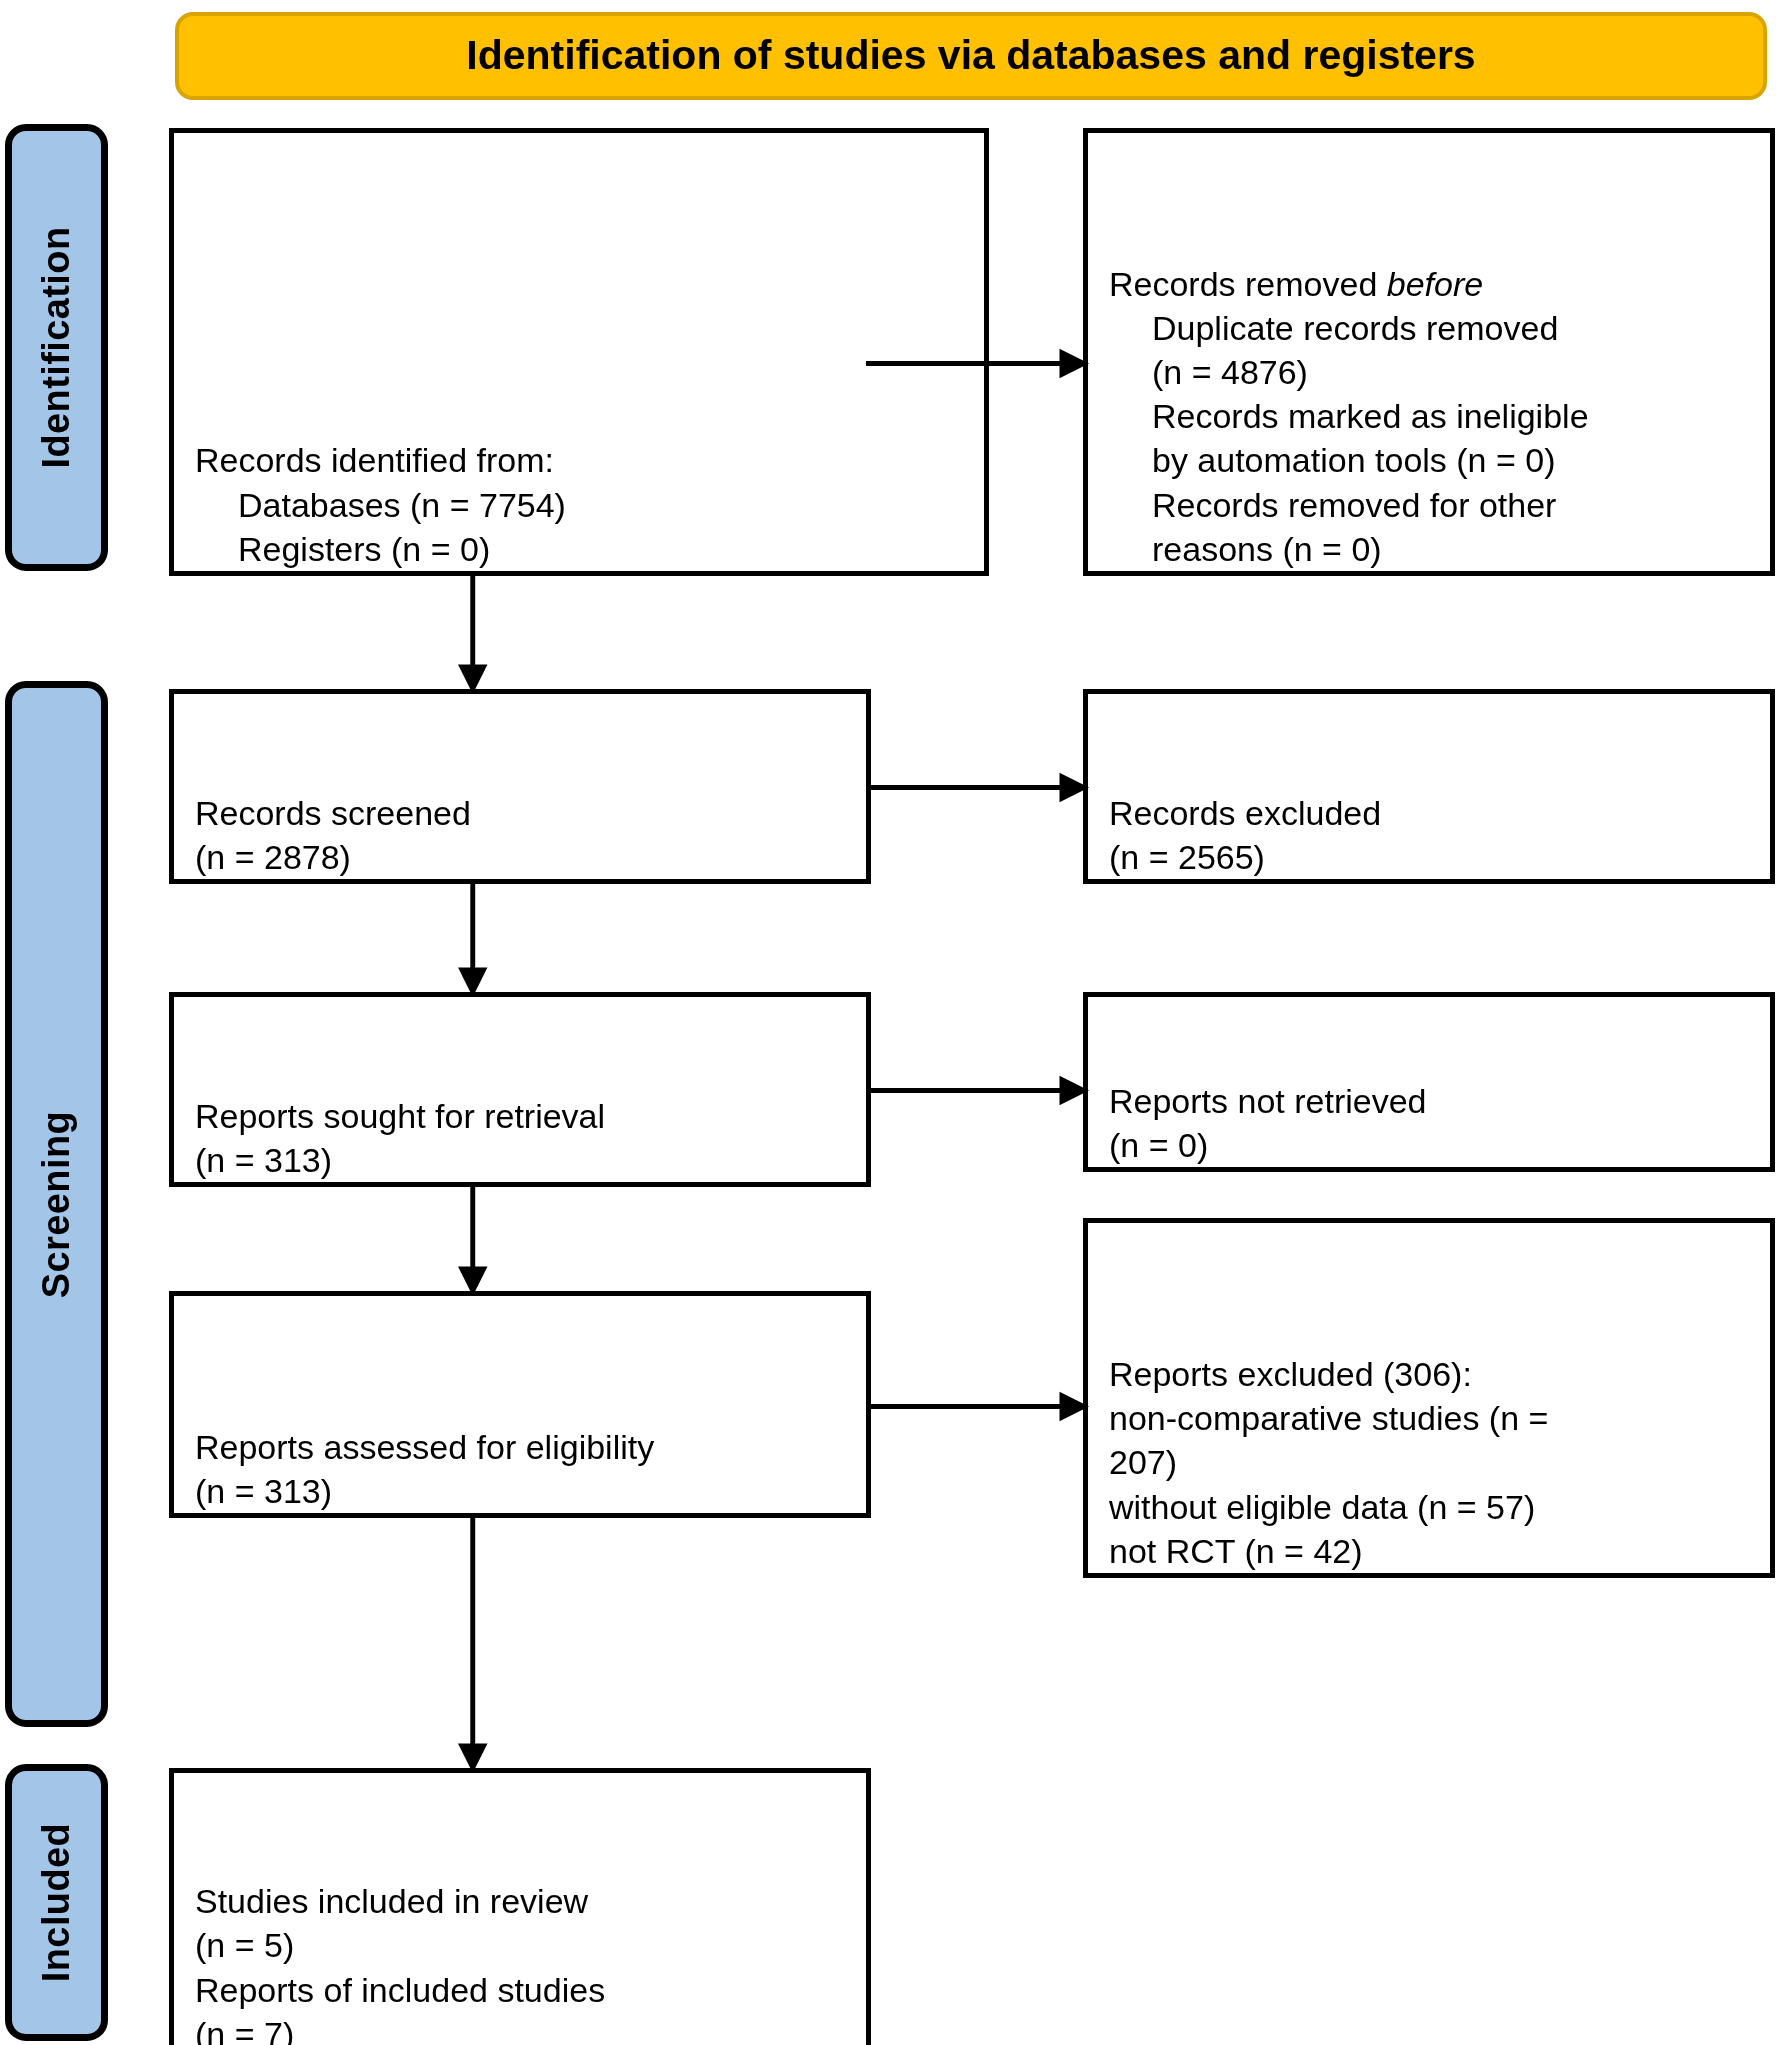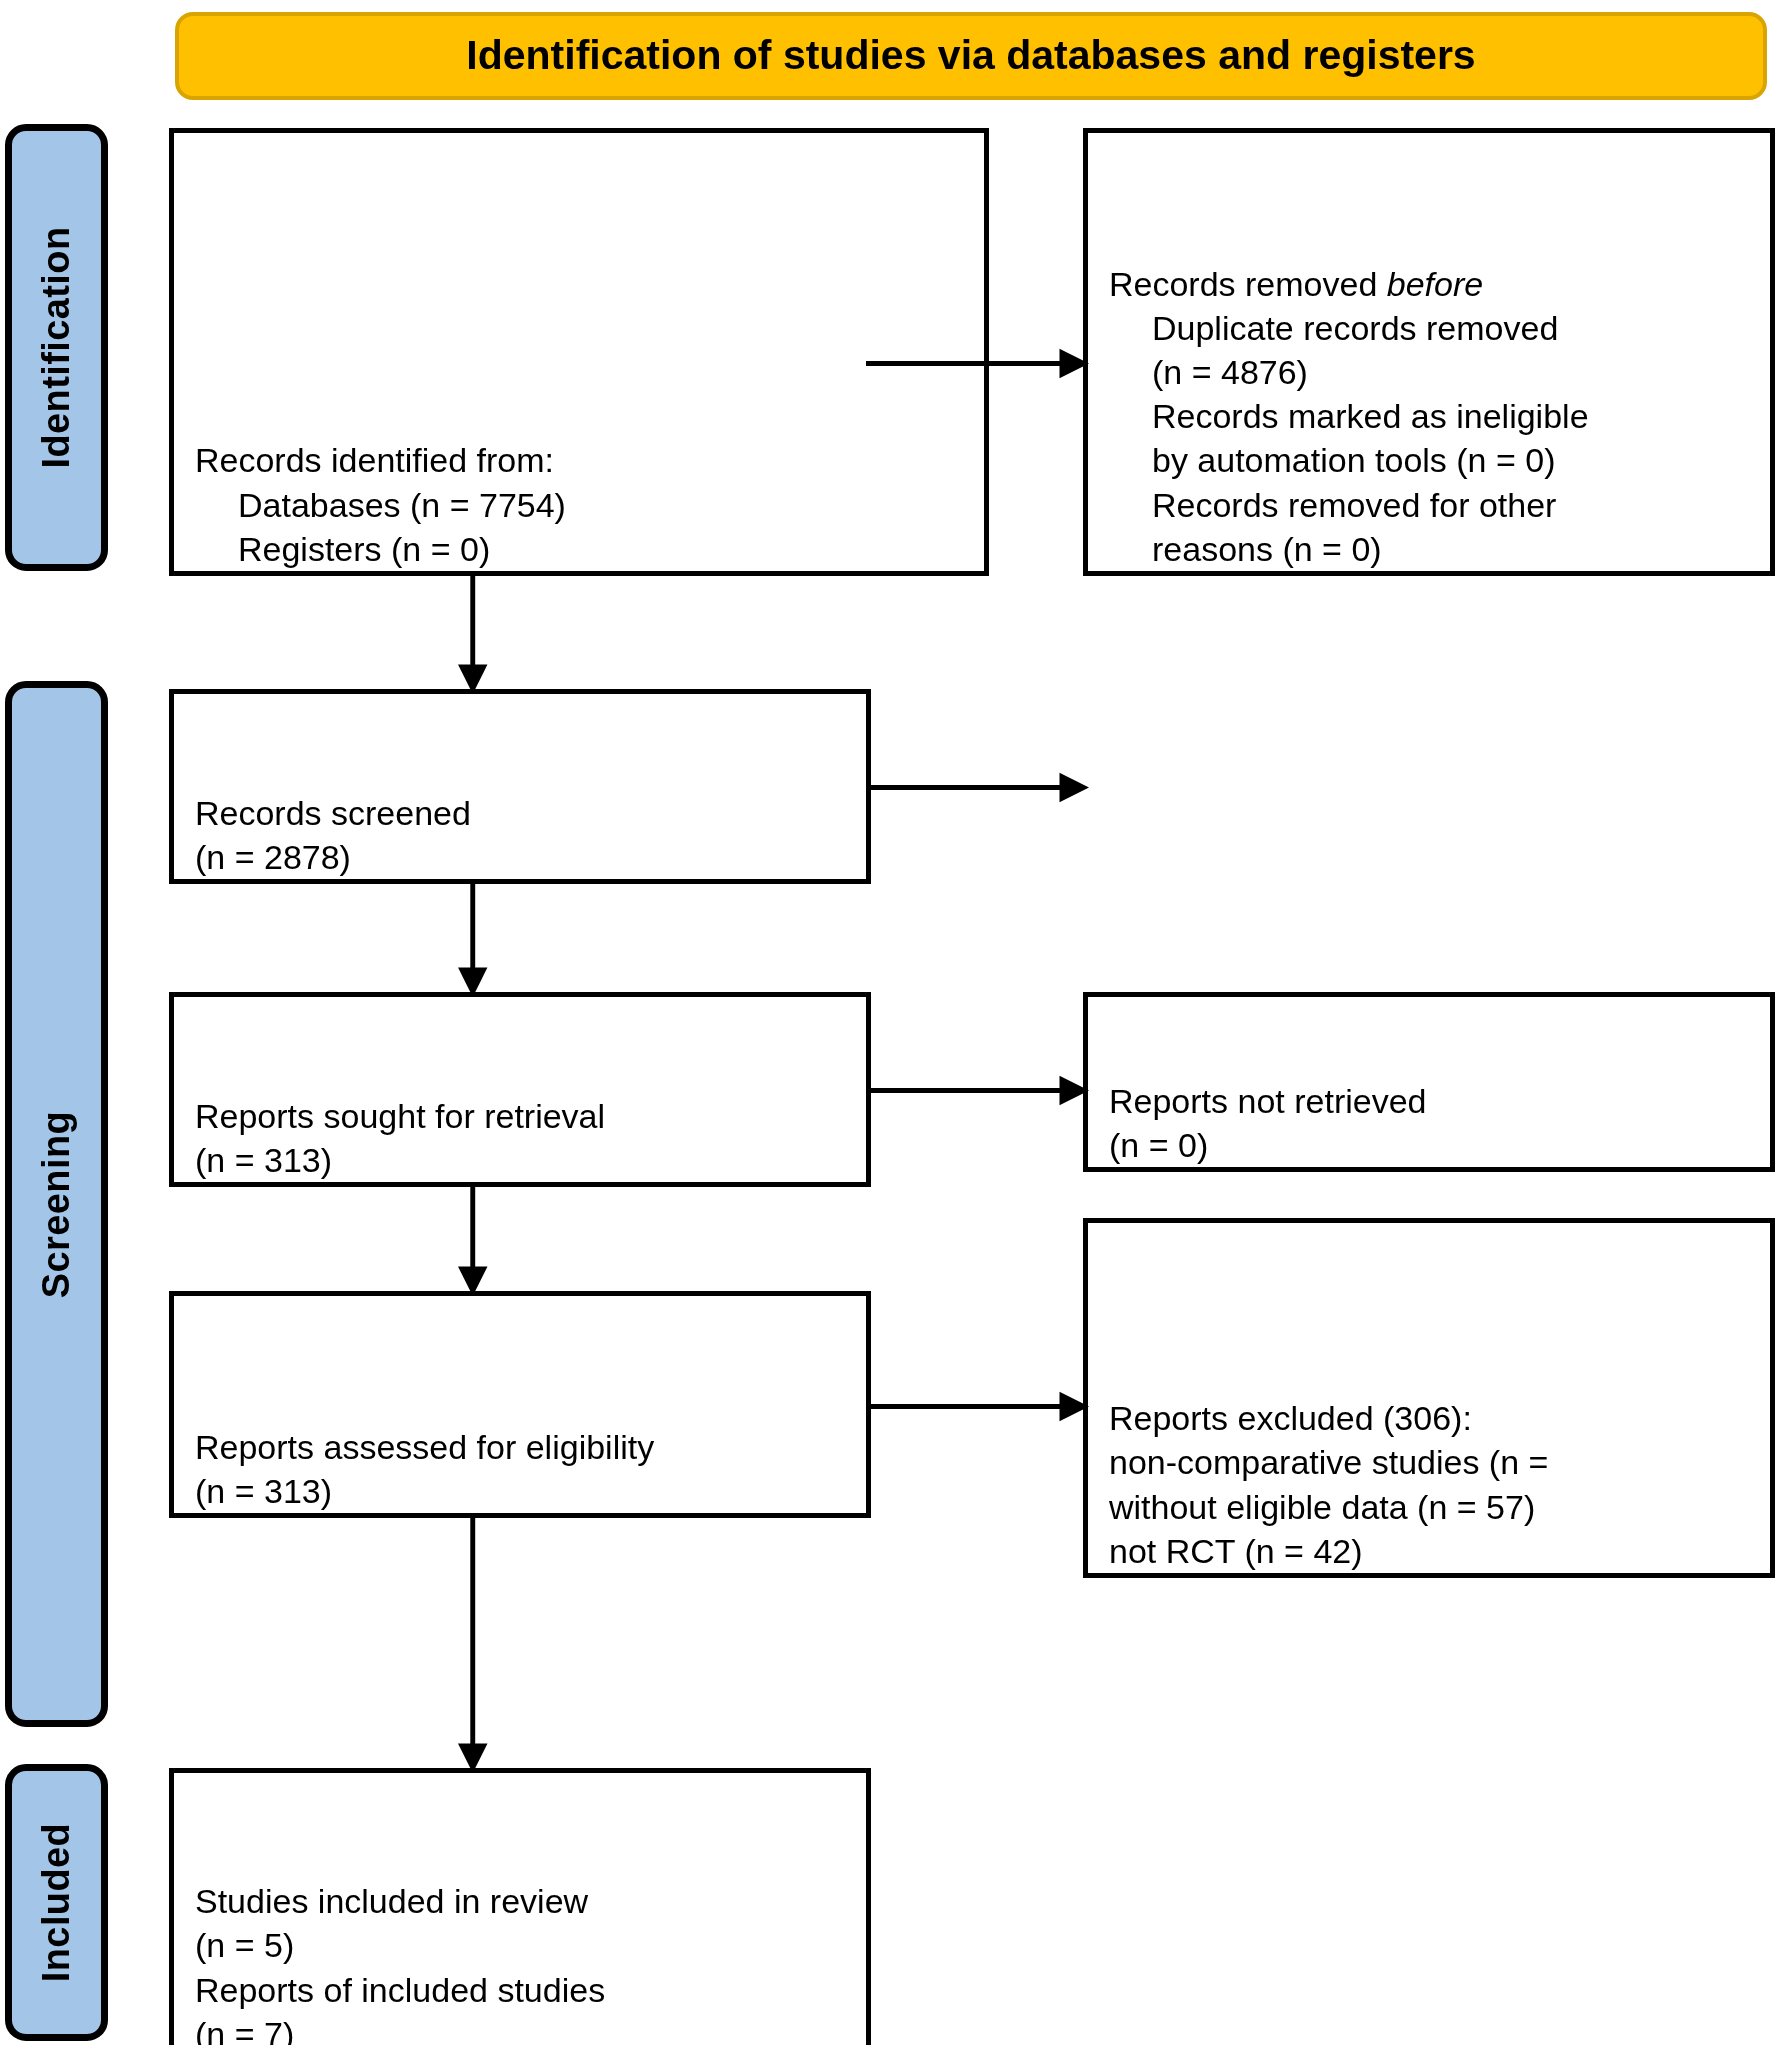--- a/index.html
+++ b/index.html
@@ -150,39 +150,44 @@
     <div class="line indent">by automation tools (n = 0)</div>
     <div class="line indent">Records removed for other</div>
     <div class="line indent">reasons (n = 0)</div>
   </div>
 
   <div class="flow-box" id="box-screened">
     <div class="line">Records screened</div>
     <div class="line">(n = 2878)</div>
   </div>
 
+  <div class="flow-box" id="box-excluded-rec">
+    <div class="line">Records excluded</div>
+    <div class="line">(n = 2565)</div>
+  </div>
 
   <div class="flow-box" id="box-sought">
     <div class="line">Reports sought for retrieval</div>
     <div class="line">(n = 313)</div>
   </div>
 
   <div class="flow-box" id="box-not-retr">
     <div class="line">Reports not retrieved</div>
     <div class="line">(n = 0)</div>
   </div>
 
   <div class="flow-box" id="box-assessed">
     <div class="line">Reports assessed for eligibility</div>
     <div class="line">(n = 313)</div>
   </div>
 
   <div class="flow-box" id="box-excluded-rep">
     <div class="line">Reports excluded (306):</div>
     <div class="line">non-comparative studies (n =</div>
+    <div class="line">207)</div>
     <div class="line">without eligible data (n = 57)</div>
     <div class="line">not RCT (n = 42)</div>
   </div>
 
   <div class="flow-box" id="box-included">
     <div class="line">Studies included in review</div>
     <div class="line">(n = 5)</div>
     <div class="line">Reports of included studies</div>
     <div class="line">(n = 7)</div>
   </div>

